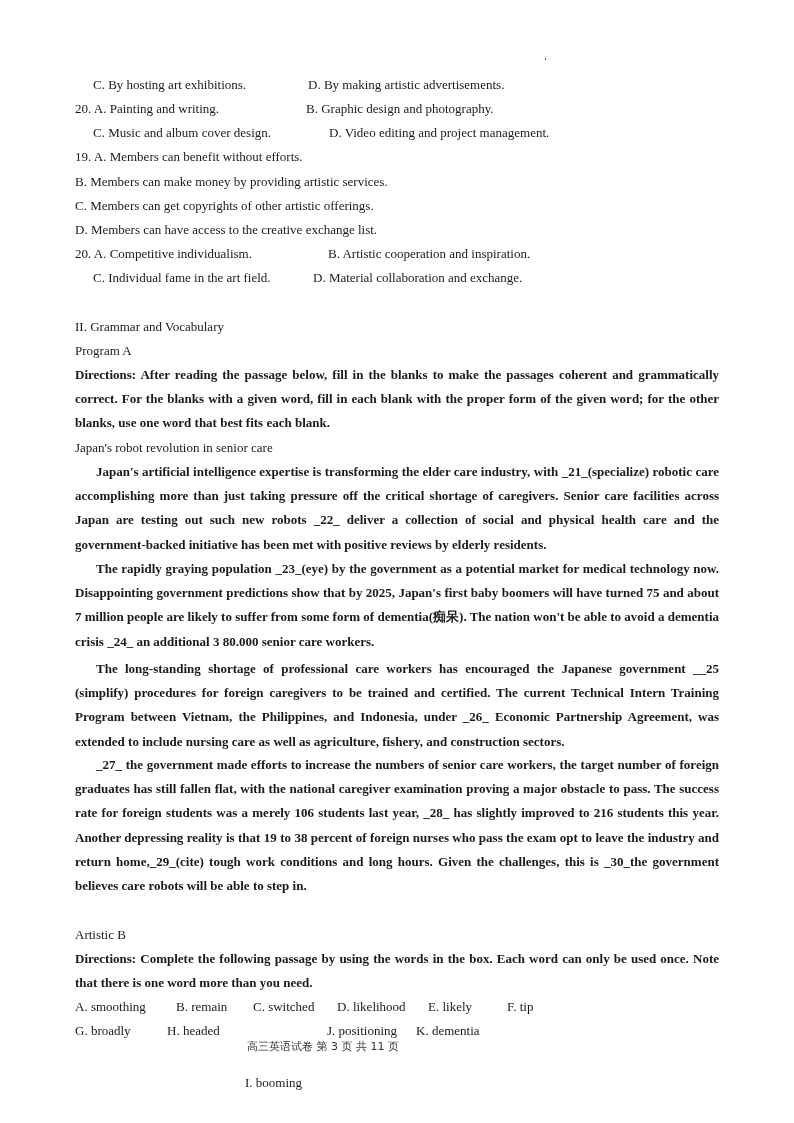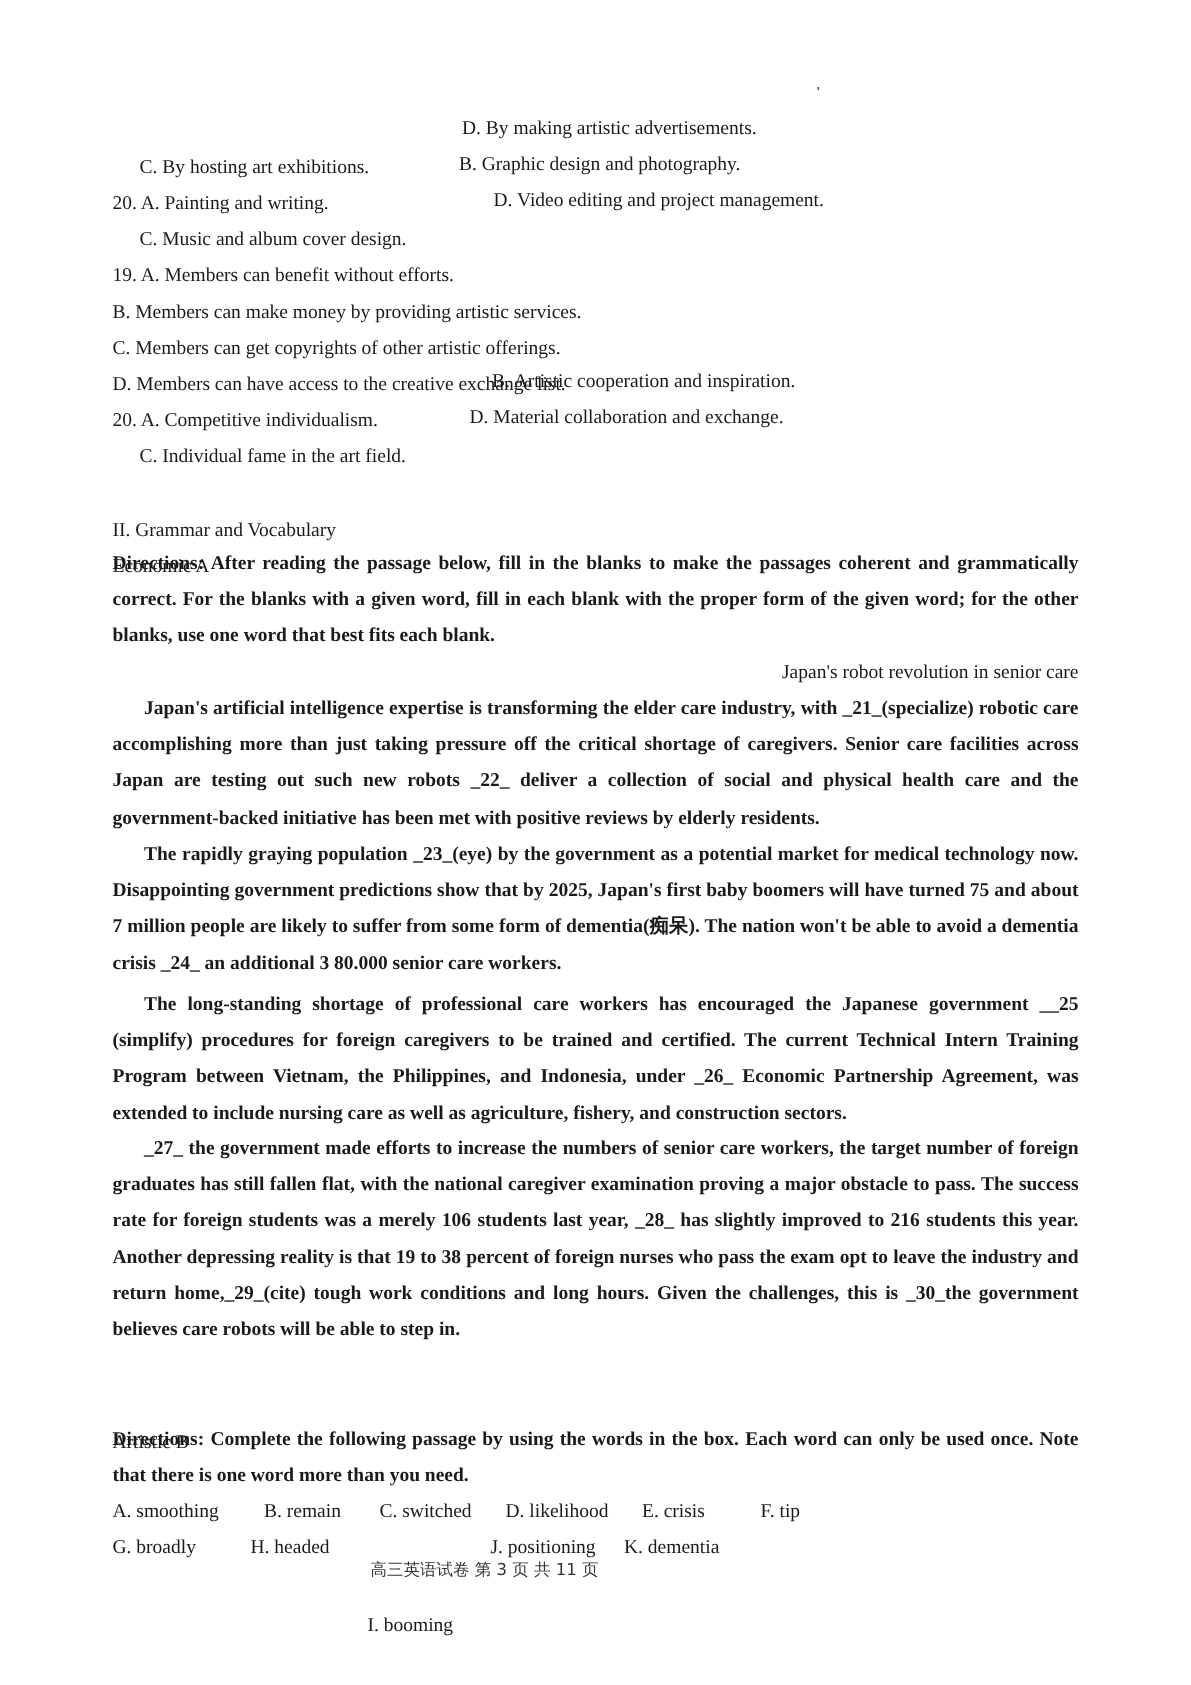--- a/index.html
+++ b/index.html
@@ -3,29 +3,29 @@
 <meta charset="utf-8">
 <style>
   html, body { margin: 0; padding: 0; background: #ffffff; }
   body {
     width: 794px; height: 1123px; position: relative; overflow: hidden;
     font-family: "Liberation Serif", "DejaVu Serif", serif;
     color: #1a1a1a; font-size: 13px;
   }
   .page { position: absolute; left: 0; top: 0; width: 794px; height: 1123px; }
   .line {
-    position: absolute; left: 75px; white-space: nowrap; line-height: 16px; margin-top: 26px;
+    position: absolute; left: 75px; white-space: nowrap; line-height: 16px;
   }
   .ind { left: 93px; }
   .col2 { position: absolute; white-space: nowrap; line-height: 16px; }
   .para {
     position: absolute; left: 75px; width: 644px;
     line-height: 24.2px; text-align: justify; font-size: 13px; font-weight: bold;
   }
-  .center { position: absolute; left: 75px; width: 644px; text-align: right; line-height: 16px; }
+  .center { position: absolute; left: 75px; width: 644px; text-align: left; line-height: 16px; }
   .dot { position: absolute; left: 545px; top: 58px; width: 1px; height: 2px; background: #555; }
   .footer {
     position: absolute; left: 0; width: 646px; text-align: center; top: 1040px;
     font-family: "DejaVu Sans", sans-serif; font-size: 11px; color: #333; line-height: 14px;
   }
   .wb { position: absolute; white-space: nowrap; line-height: 16px; }
 </style>
 </head>
 <body>
 
@@ -44,38 +44,38 @@
   <div class="line" style="top:174px">B. Members can make money by providing artistic services.</div>
   <div class="line" style="top:222px">D. Members can have access to the creative exchange list.</div>
   <div class="line" style="top:198px">C. Members can get copyrights of other artistic offerings.</div>
 
   <div class="line" style="top:246px">20. A. Competitive individualism.</div>
   <div class="col2" style="left:328px; top:246px">B. Artistic cooperation and inspiration.</div>
   <div class="line ind" style="top:270px">C. Individual fame in the art field.</div>
   <div class="col2" style="left:313px; top:270px">D. Material collaboration and exchange.</div>
 
   <div class="line" style="top:319px">II. Grammar and Vocabulary</div>
-  <div class="line" style="top:343px">Economic A</div>
+  <div class="line" style="top:343px">Program A</div>
   <div class="para" style="top:363px">Directions: After reading the passage below, fill in the blanks to make the passages coherent and grammatically correct. For the blanks with a given word, fill in each blank with the proper form of the given word; for the other blanks, use one word that best fits each blank.</div>
   <div class="center" style="top:440px">Japan's robot revolution in senior care</div>
 
   <div class="para" style="top:460px; text-indent:21px">Japan's artificial intelligence expertise is transforming the elder care industry, with _21_(specialize) robotic care accomplishing more than just taking pressure off the critical shortage of caregivers. Senior care facilities across Japan are testing out such new robots _22_ deliver a collection of social and physical health care and the government-backed initiative has been met with positive reviews by elderly residents.</div>
   <div class="para" style="top:557px; text-indent:21px">The rapidly graying population _23_(eye) by the government as a potential market for medical technology now. Disappointing government predictions show that by 2025, Japan's first baby boomers will have turned 75 and about 7 million people are likely to suffer from some form of dementia(痴呆). The nation won't be able to avoid a dementia crisis _24_ an additional 3 80.000 senior care workers.</div>
   <div class="para" style="top:657px; text-indent:21px">The long-standing shortage of professional care workers has encouraged the Japanese government __25 (simplify) procedures for foreign caregivers to be trained and certified. The current Technical Intern Training Program between Vietnam, the Philippines, and Indonesia, under _26_ Economic Partnership Agreement, was extended to include nursing care as well as agriculture, fishery, and construction sectors.</div>
   <div class="para" style="top:753px; text-indent:21px">_27_ the government made efforts to increase the numbers of senior care workers, the target number of foreign graduates has still fallen flat, with the national caregiver examination proving a major obstacle to pass. The success rate for foreign students was a merely 106 students last year, _28_ has slightly improved to 216 students this year. Another depressing reality is that 19 to 38 percent of foreign nurses who pass the exam opt to leave the industry and return home,_29_(cite) tough work conditions and long hours. Given the challenges, this is _30_the government believes care robots will be able to step in.</div>
 
   <div class="line" style="top:927px">Artistic B</div>
   <div class="para" style="top:947px">Directions: Complete the following passage by using the words in the box. Each word can only be used once. Note that there is one word more than you need.</div>
 
   <div>
     <span class="wb" style="left:75px; top:999px">A. smoothing</span>
     <span class="wb" style="left:176px; top:999px">B. remain</span>
     <span class="wb" style="left:253px; top:999px">C. switched</span>
     <span class="wb" style="left:337px; top:999px">D. likelihood</span>
-    <span class="wb" style="left:428px; top:999px">E. crisis</span>
+    <span class="wb" style="left:428px; top:999px">E. likely</span>
     <span class="wb" style="left:507px; top:999px">F. tip</span>
 
     <span class="wb" style="left:75px; top:1023px">G. broadly</span>
     <span class="wb" style="left:167px; top:1023px">H. headed</span>
     <span class="wb" style="left:245px; top:1075px">I. booming</span>
     <span class="wb" style="left:327px; top:1023px">J. positioning</span>
     <span class="wb" style="left:416px; top:1023px">K. dementia</span>
   </div>
 
   <div class="footer">高三英语试卷 第 3 页 共 11 页</div>

